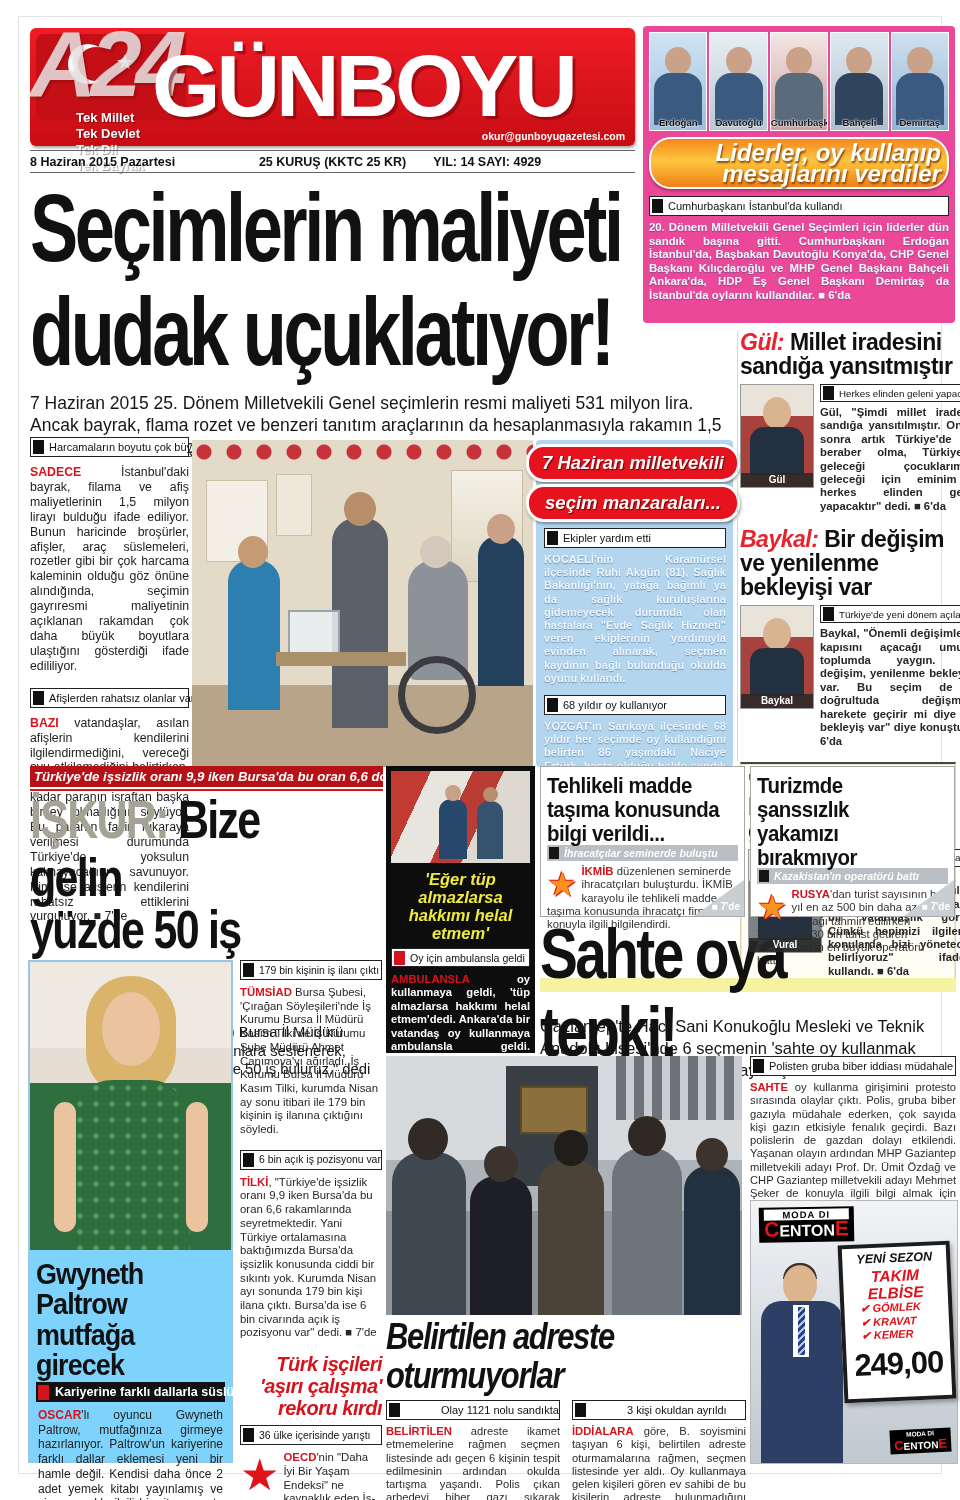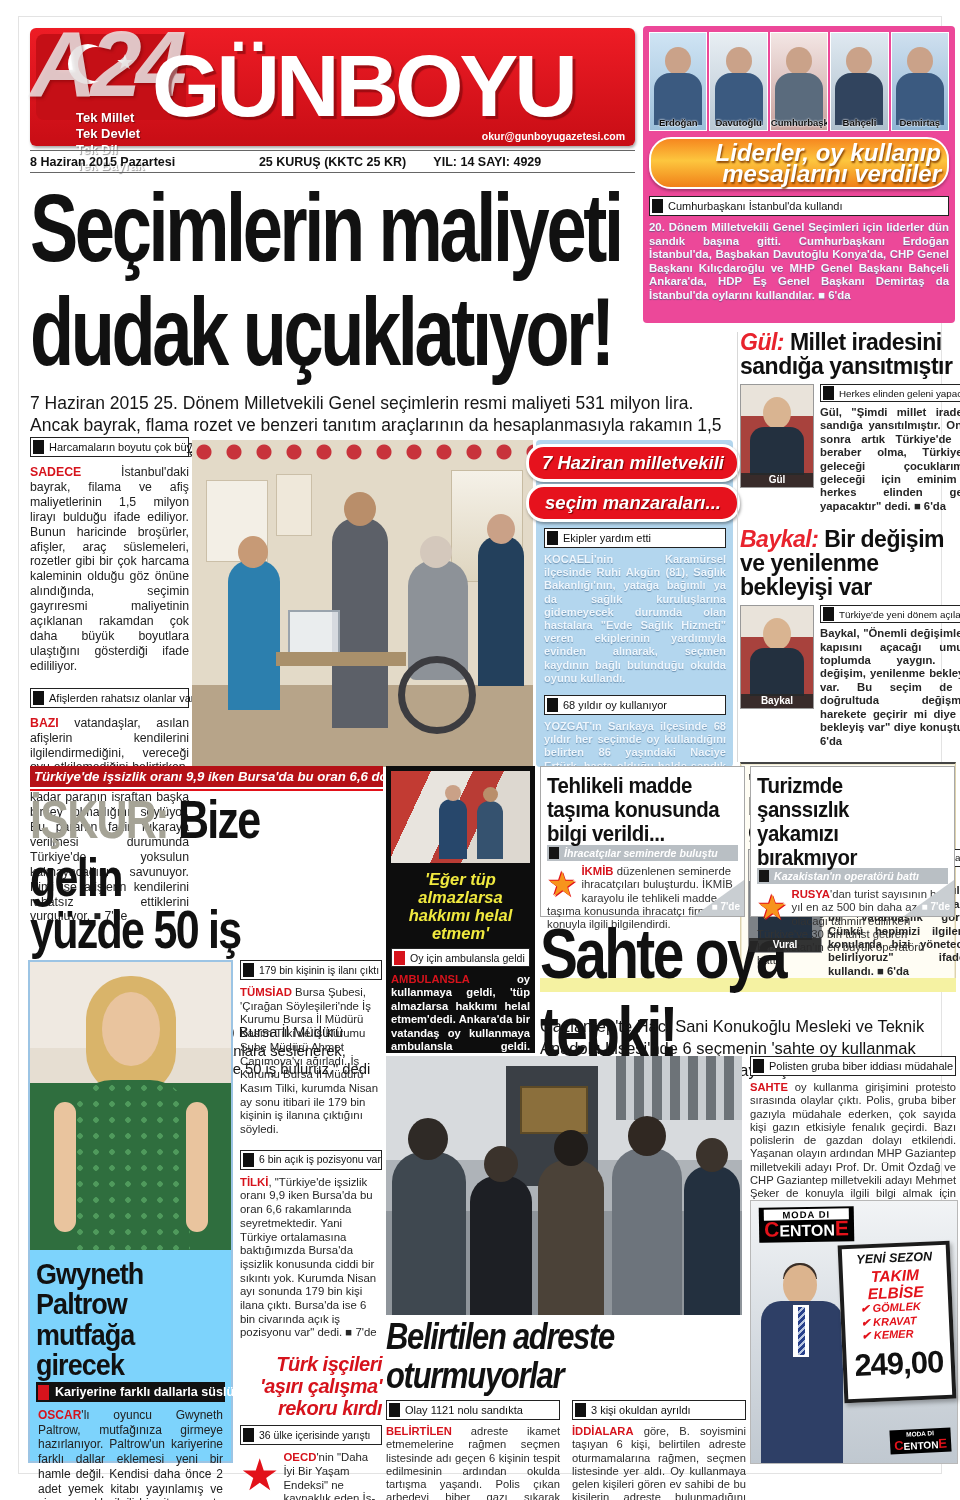--- a/index.html
+++ b/index.html
@@ -164,21 +164,21 @@
   .tcol{left:240px;top:960px;width:142px;}
   .tcol .kbox span.kt{font-size:10.4px;}
   .tbody{margin:6px 0 13px 0;font-size:11.4px;line-height:13.7px;color:#262626;}
   .oecdtitle{margin-top:12px;color:#d6131c;font-style:italic;font-weight:bold;font-size:20px;line-height:22px;letter-spacing:-.5px;text-align:right;}
   .ostar{float:left;font-size:44px;line-height:44px;color:#e2121a;margin:2px 4px 0 0;}
   
   .addr{left:386px;top:1318px;width:360px;}
   .ahl{font-size:36px;font-weight:bold;font-style:italic;letter-spacing:-1.5px;line-height:38px;transform:scale(.86,1.02);transform-origin:0 50%;}
   .acols{display:flex;gap:12px;margin-top:6px;}
   .acol{flex:1;}
-  .acol .kbox{margin-bottom:5px;}
+  .acol .kbox{margin-bottom:5px;gap:36px;}
   .abodyc{font-size:11.2px;line-height:13.3px;color:#2c2c2c;text-align:justify;}
   .vline{left:737px;top:332px;width:1px;height:430px;background:#d8d8d8;}
 </style>
 </head>
 <body>
 
 <div id="page">
   <div id="frame" class="abs"></div>
 
   <div class="abs mast">

